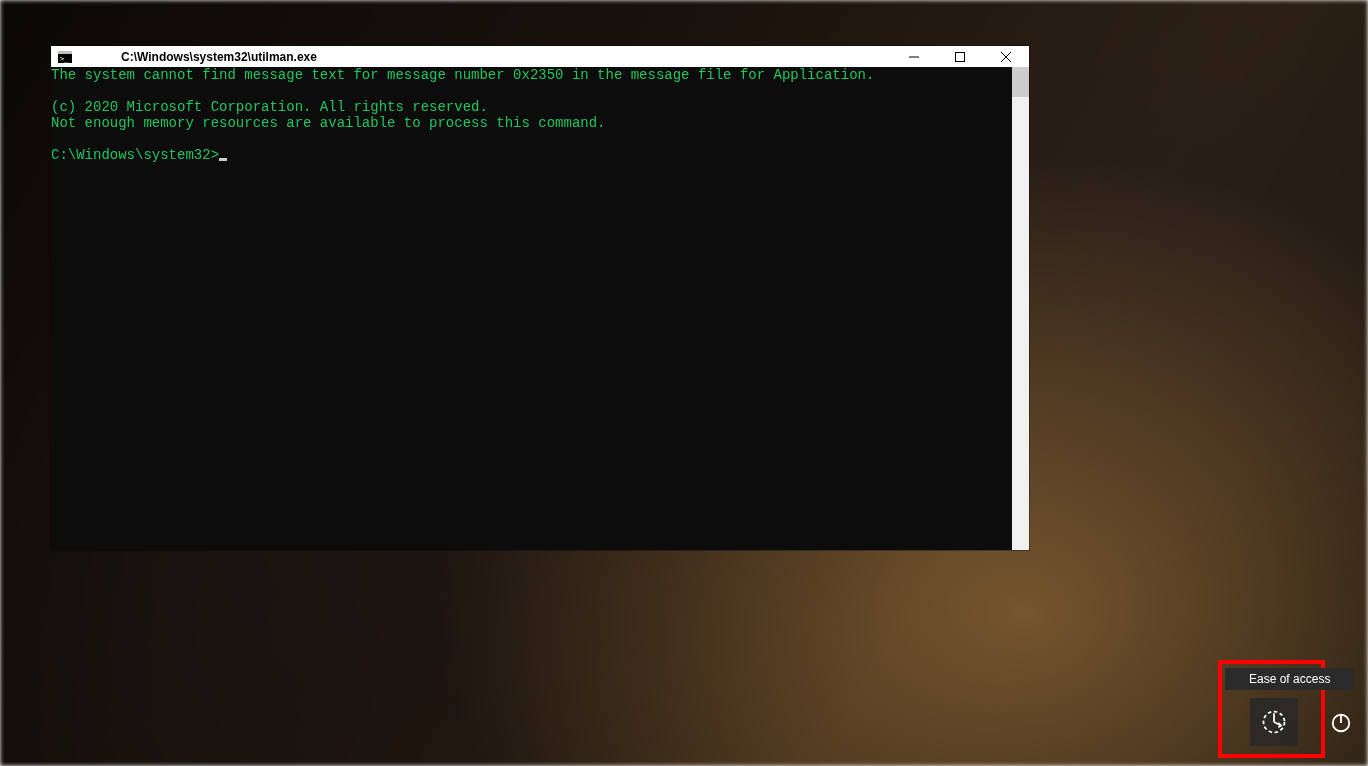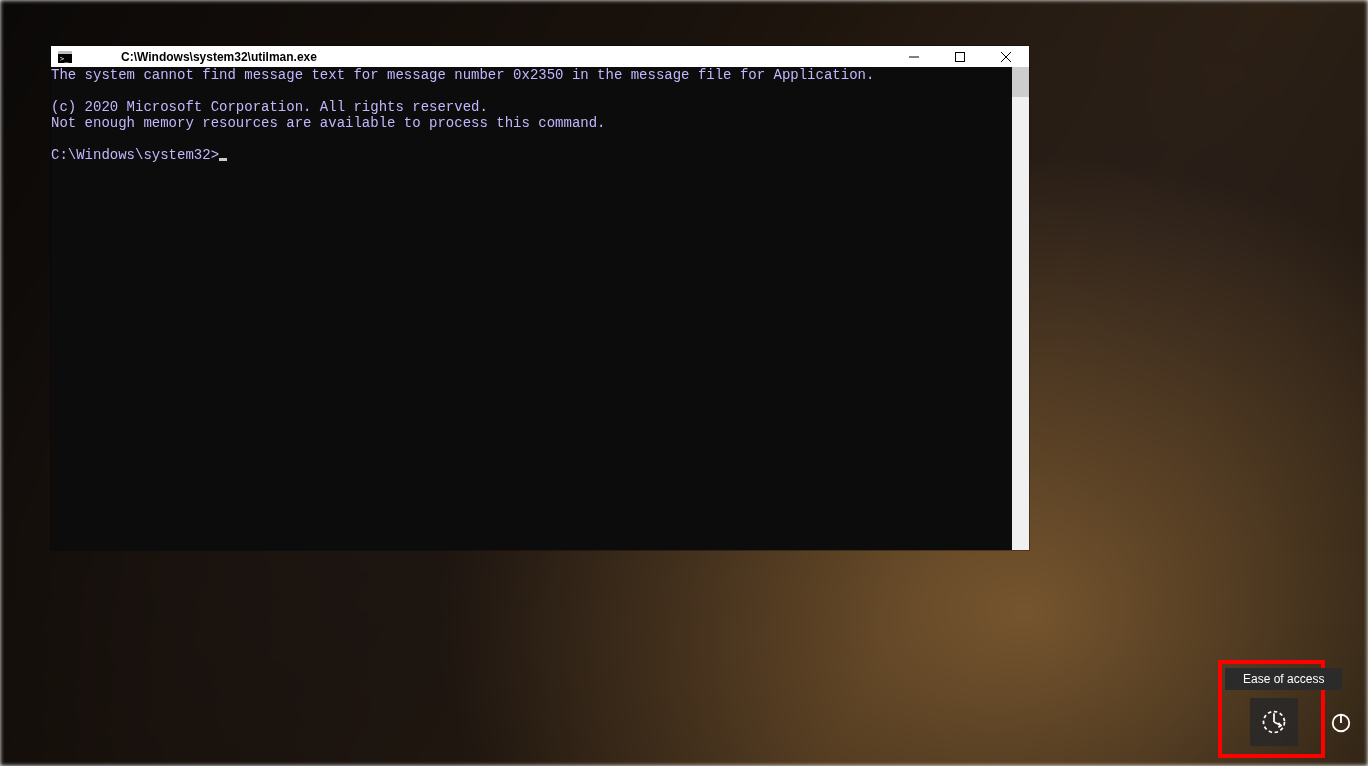--- a/index.html
+++ b/index.html
@@ -25,34 +25,34 @@
  font-size:12px;color:#000;
 }
 .titlebar .ticon{width:16px;height:16px;margin:0 4px 0 6px;display:flex;align-items:center;justify-content:center;}
 .titlebar .ttxt{font-weight:600;white-space:nowrap;margin-left:44px;}
 .titlebar .spacer{flex:1;}
 .tbtn{width:46px;height:21px;display:flex;align-items:center;justify-content:center;color:#000;}
 .client{
  flex:1;display:flex;background:#0c0c0c;
 }
 .term{
- flex:1;color:#c4b5fd;font-family:Consolas,"Courier New",monospace;font-size:14px;
+ flex:1;color:#22c55e;font-family:Consolas,"Courier New",monospace;font-size:14px;
  line-height:16px;padding:0 0 0 0;white-space:pre;overflow:hidden;
 }
 .scrollbar{
  width:17px;background:#f0f0f0;position:relative;
 }
 .scrollbar .thumb{position:absolute;left:0;right:0;top:0;height:30px;background:#cdcdcd;}
 .cursor{display:inline-block;width:8px;height:3px;background:#ccc;vertical-align:baseline;position:relative;top:2px;}
 .redbox{
  position:absolute;left:1218px;top:660px;width:107px;height:98px;border:4px solid #ff0000;box-sizing:border-box;pointer-events:none;
 }
 .tooltip{
  position:absolute;left:1225px;top:668px;
- background:#2b2b2b;color:#fff;font-size:12px;padding:4px 18px;border-radius:0;
+ background:#2b2b2b;color:#fff;font-size:12px;padding:4px 24px;border-radius:0;
  white-space:nowrap;z-index:5;
 }
 .ease-btn{
  position:absolute;left:1250px;top:698px;width:48px;height:48px;
  background:rgba(40,40,40,.85);display:flex;align-items:center;justify-content:center;
 }
 .ease-btn svg{width:28px;height:28px;}
 .power-btn{
  position:absolute;left:1330px;top:712px;width:22px;height:22px;
  display:flex;align-items:center;justify-content:center;

